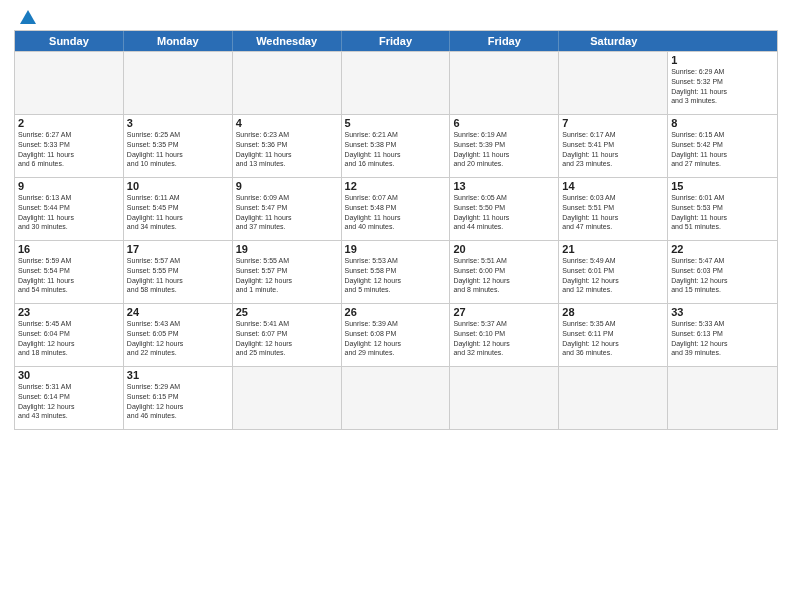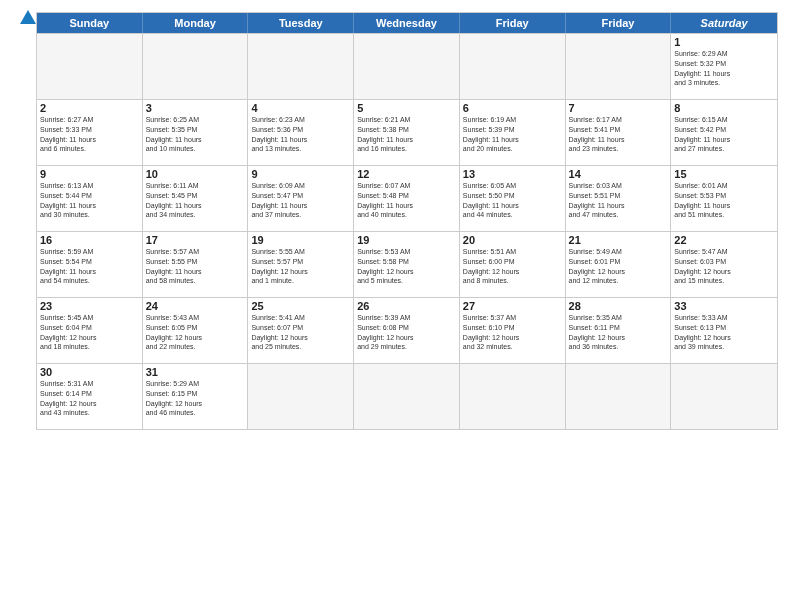--- a/index.html
+++ b/index.html
@@ -8,21 +8,21 @@
       height: 612px;
       font-family: Arial, Helvetica, sans-serif;
       background: #fff;
       overflow: hidden;
     }
     .page {
       width: 792px;
       height: 440px;
       padding: 12px 14px 10px 14px;
       display: flex;
-      flex-direction: row;
+      flex-direction: column;
     }
     .header {
       display: flex;
       justify-content: space-between;
       align-items: flex-start;
       margin-bottom: 6px;
     }
     .logo {
       display: flex;
       flex-direction: column;
@@ -77,21 +77,21 @@
       background: #2a6db5;
     }
     .cal-header-cell {
       color: #fff;
       font-size: 11px;
       font-weight: bold;
       text-align: center;
       padding: 4px 2px;
       border-right: 1px solid #5a8dc0;
     }
-    .cal-header-cell:last-child { border-right: none; font-style: italic; }
+    .cal-header-cell:last-child { border-right: none; }
     .cal-body {
       flex: 1;
       display: flex;
       flex-direction: column;
     }
     .cal-row {
       display: grid;
       grid-template-columns: repeat(7, 1fr);
       flex: 1;
       border-top: 1px solid #ccc;
@@ -135,21 +135,20 @@
     <div class="title-block">
       <div class="month-title"></div>
       <div class="location"></div>
     </div>
   </div>
 
   <div class="calendar">
     <div class="cal-header" id="cal-header">
         <div class="cal-header-cell">Sunday</div>
         <div class="cal-header-cell">Monday</div>
-        <div class="cal-header-cell">Tuesday</div>
         <div class="cal-header-cell">Wednesday</div>
         <div class="cal-header-cell">Friday</div>
         <div class="cal-header-cell">Friday</div>
         <div class="cal-header-cell">Saturday</div>
       </div>
     <div class="cal-body" id="cal-body">
         <div class="cal-row">
           <div class="cal-cell empty"></div>
           <div class="cal-cell empty"></div>
           <div class="cal-cell empty"></div>

